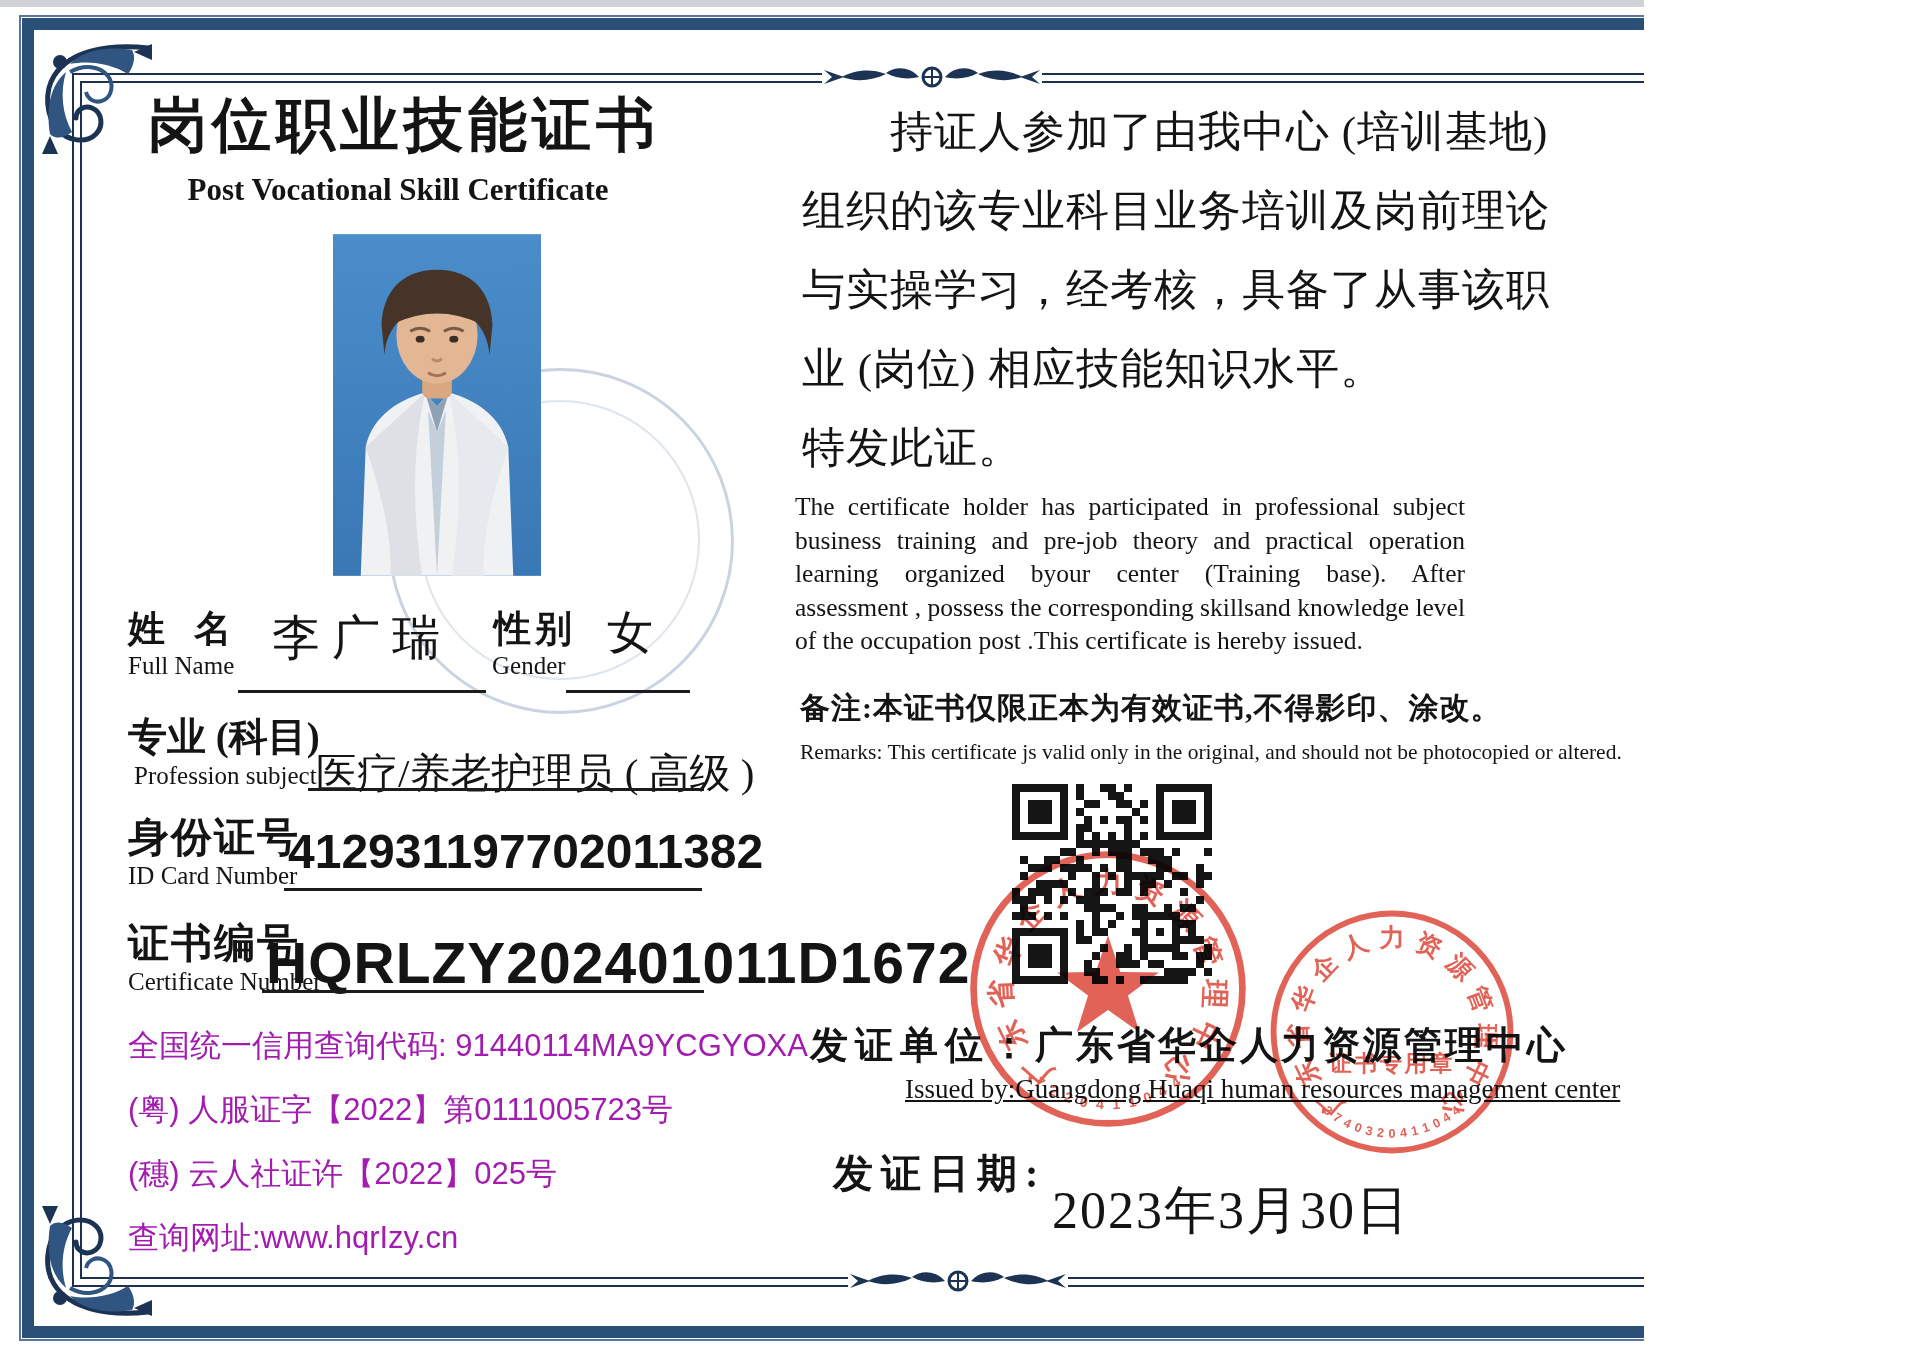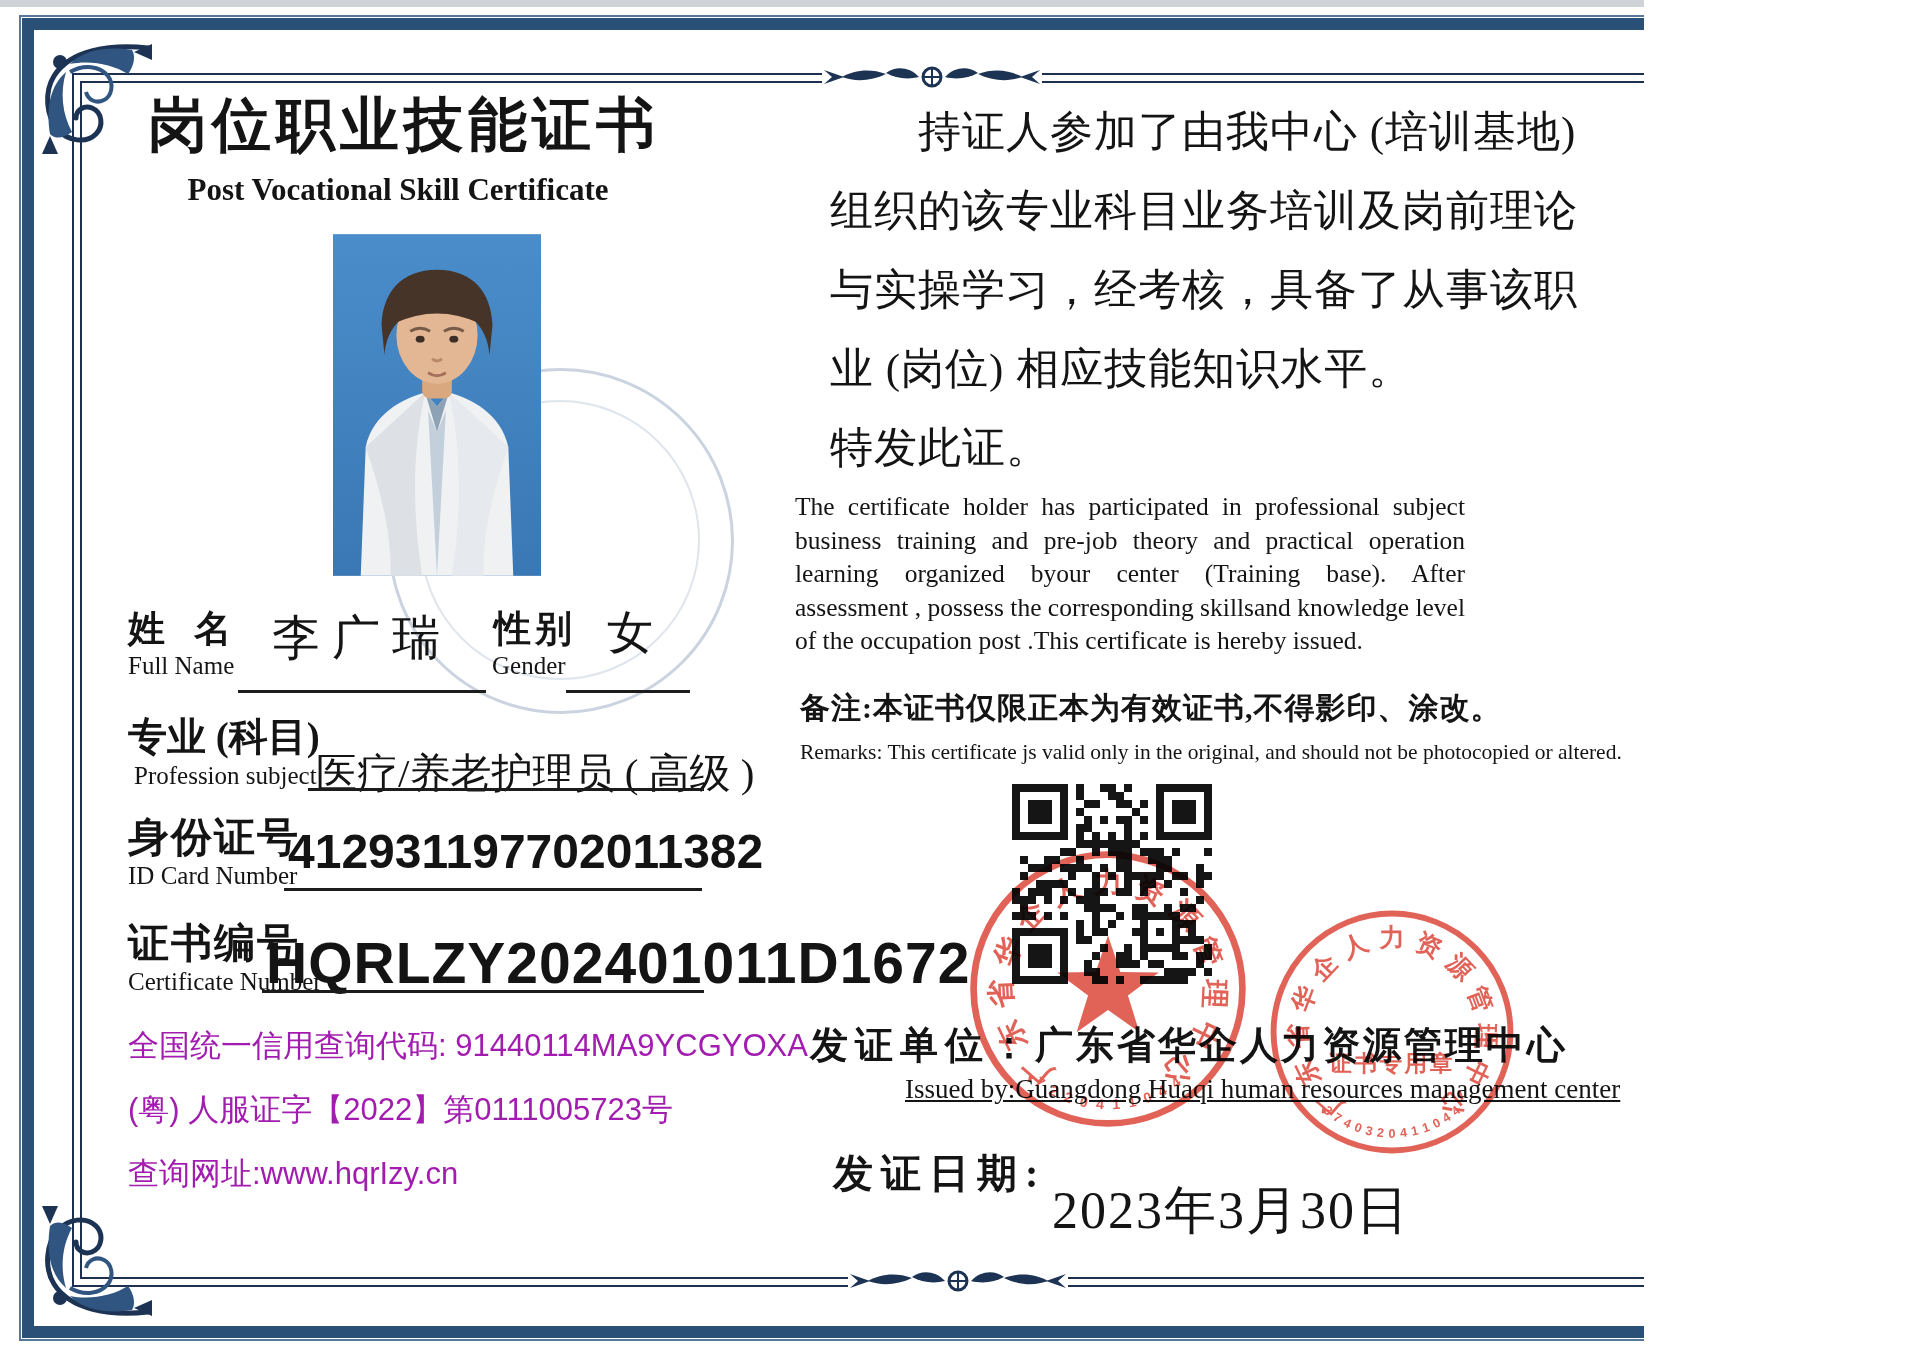--- a/index.html
+++ b/index.html
@@ -46,21 +46,21 @@
   .f-id-en{left:128px;top:862px;}
   .f-id-val{left:288px;top:824px;font-size:48px;font-weight:700;font-family:"Liberation Sans","DejaVu Sans",sans-serif;white-space:nowrap;}
   .u-id{left:284px;top:888px;width:418px;}
   .f-cert-zh{left:128px;top:916px;font-size:41px;letter-spacing:2px;}
   .f-cert-en{left:128px;top:968px;}
   .f-cert-val{left:266px;top:930px;font-size:57px;font-weight:700;font-family:"Liberation Sans","DejaVu Sans",sans-serif;letter-spacing:1px;white-space:nowrap;}
   .u-cert{left:262px;top:990px;width:442px;}
   .codes{left:128px;top:1014px;width:640px;font-size:31px;line-height:64px;white-space:nowrap;
          font-family:"Liberation Sans","DejaVu Sans",sans-serif;font-weight:500;color:#a21caf;}
   
-  .stmt{left:830px;top:92px;width:676px;font-size:43px;line-height:79px;white-space:nowrap;letter-spacing:1px;}
+  .stmt{left:802px;top:92px;width:676px;font-size:43px;line-height:79px;white-space:nowrap;letter-spacing:1px;}
   .stmt .indent{text-indent:88px;}
   .stmt-en{left:795px;top:490px;width:670px;font-size:25.5px;line-height:33.5px;text-align:justify;}
   .remark-zh{left:800px;top:688px;font-size:30px;font-weight:700;letter-spacing:1px;white-space:nowrap;}
   .remark-en{left:800px;top:740px;font-size:21.5px;white-space:nowrap;}
   .qr{left:1008px;top:780px;width:208px;height:208px;}
   .issuer-row{left:810px;top:1020px;font-size:38px;white-space:nowrap;}
   .issuer-row .ilabel{letter-spacing:7px;font-weight:600;}
   .issuer-row .ival{letter-spacing:3px;font-weight:600;}
   .issuer-en{left:905px;top:1074px;font-size:27px;white-space:nowrap;text-decoration:underline;}
   .date-label{left:833px;top:1146px;font-size:40px;letter-spacing:8px;font-weight:600;white-space:nowrap;}
@@ -178,20 +178,21 @@
   <div class="abs underline u-id"></div>
 
   <div class="abs lab-zh f-cert-zh">证书编号</div>
   <div class="abs lab-en f-cert-en">Certificate Number</div>
   <div class="abs f-cert-val">HQRLZY202401011D1672</div>
   <div class="abs underline u-cert"></div>
 
   <div class="abs codes">
     <div>全国统一信用查询代码:  91440114MA9YCGYOXA</div>
     <div>(粤) 人服证字【2022】第0111005723号</div>
+    <div>(穗) 云人社证许【2022】025号</div>
     <div>查询网址:www.hqrIzy.cn</div>
   </div>
 
   <div class="abs stmt">
     <div class="indent">持证人参加了由我中心 (培训基地)</div>
     <div>组织的该专业科目业务培训及岗前理论</div>
     <div>与实操学习，经考核，具备了从事该职</div>
     <div>业 (岗位) 相应技能知识水平。</div>
     <div>特发此证。</div>
   </div>

